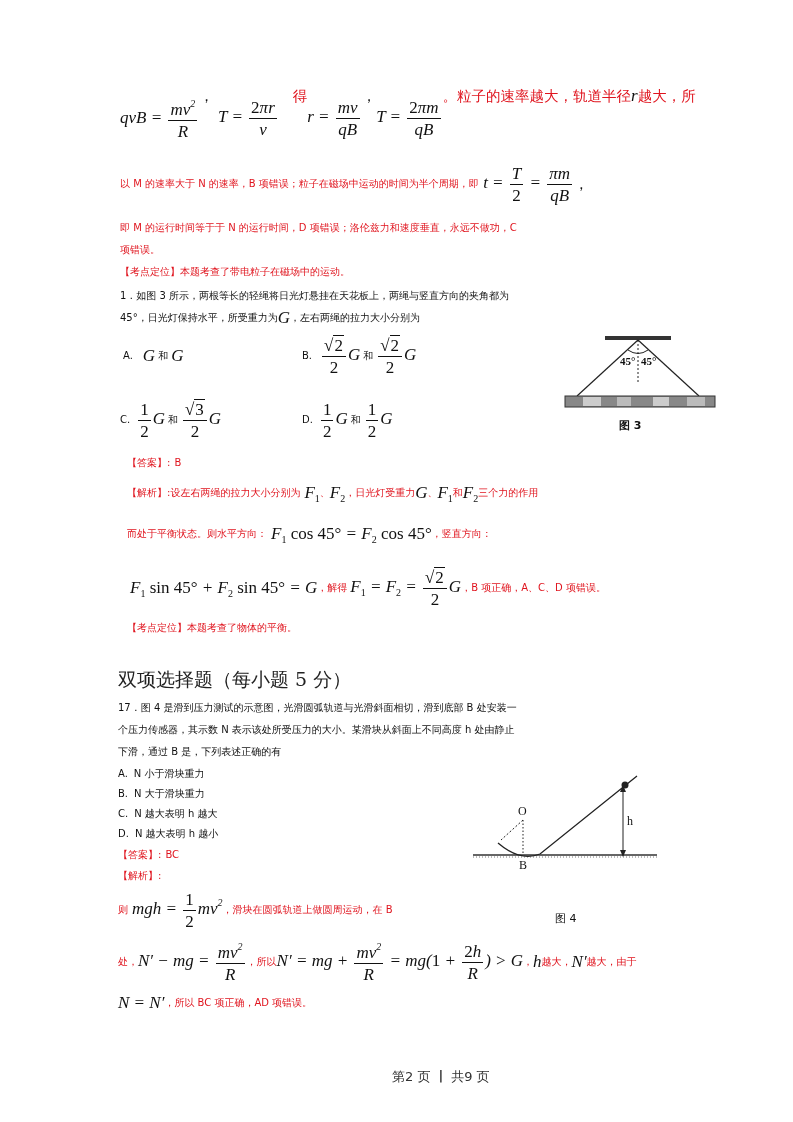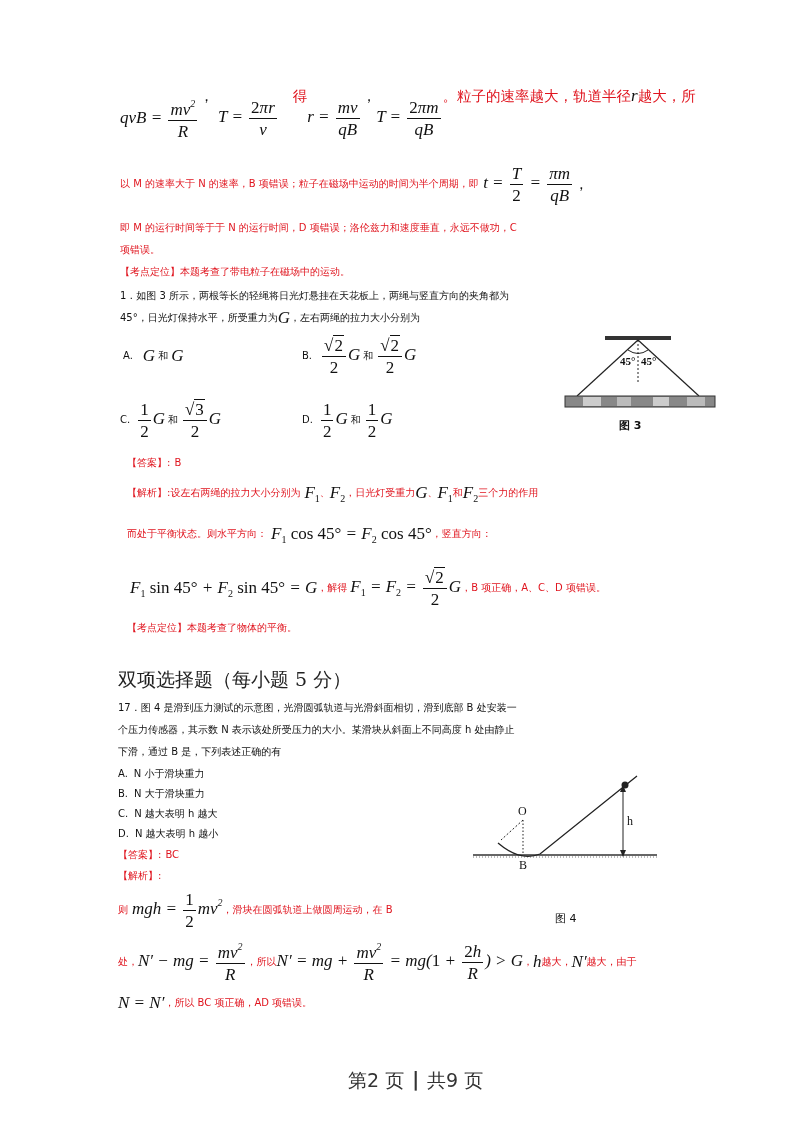--- a/index.html
+++ b/index.html
@@ -13,21 +13,21 @@
   .math { font-family: "Liberation Serif", "DejaVu Serif", serif; font-style: italic; color: #111; font-size: 17px; }
   .math .up { font-style: normal; }
   .frac { display: inline-flex; flex-direction: column; align-items: center; vertical-align: middle; margin: 13px 2px; line-height: 1; }
   .frac .num { padding: 0 2px 2px; border-bottom: 1px solid #111; }
   .frac .den { padding: 2px 2px 0; }
   sup { font-size: 10px; vertical-align: 8px; }
   sub { font-size: 10px; vertical-align: -4px; font-style: normal; }
   .sqrt { display: inline-block; }
   .sqrt .rad { border-top: 1px solid #111; padding: 0 1px; font-style: normal; }
   .heading { font-family: "DejaVu Serif", "Liberation Serif", serif; font-size: 19px; color: #222; }
-  .footer { font-size: 19px; color: #333; }
+  .footer { font-size: 13px; color: #333; margin-left: 44px; }
   .figure svg { display: block; }
 </style>
 </head>
 <body>
 
 <div class="abs" style="left:120px; top:86px; height:44px; display:flex; align-items:flex-start;">
   <span class="math">qvB =
     <span class="frac">
         <span class="num">mv<sup>2</sup></span>
         <span class="den">R</span>

